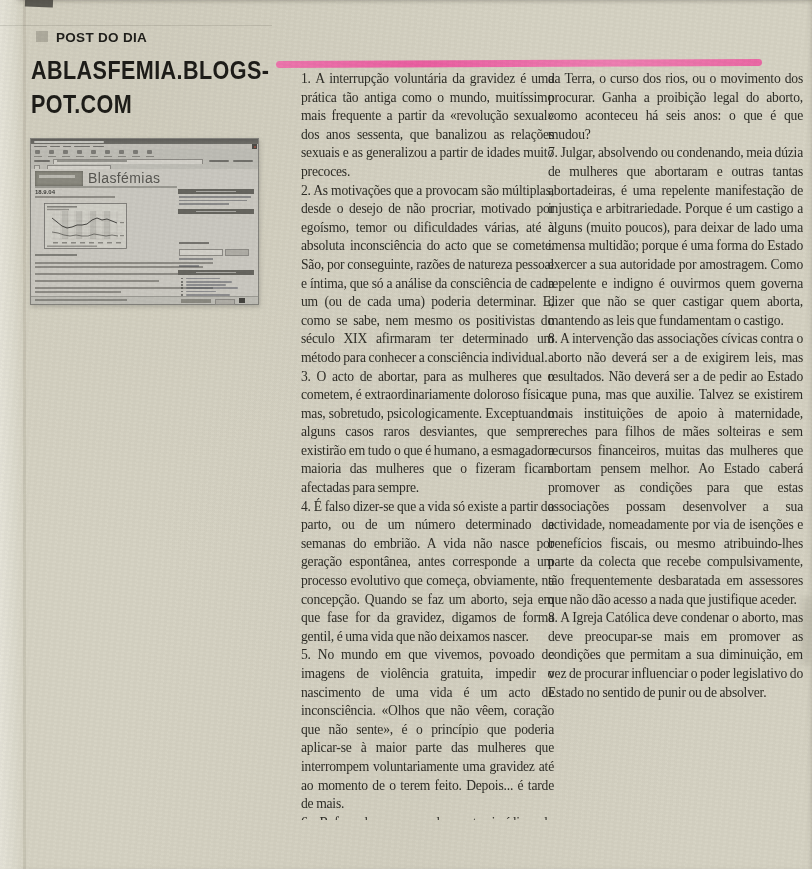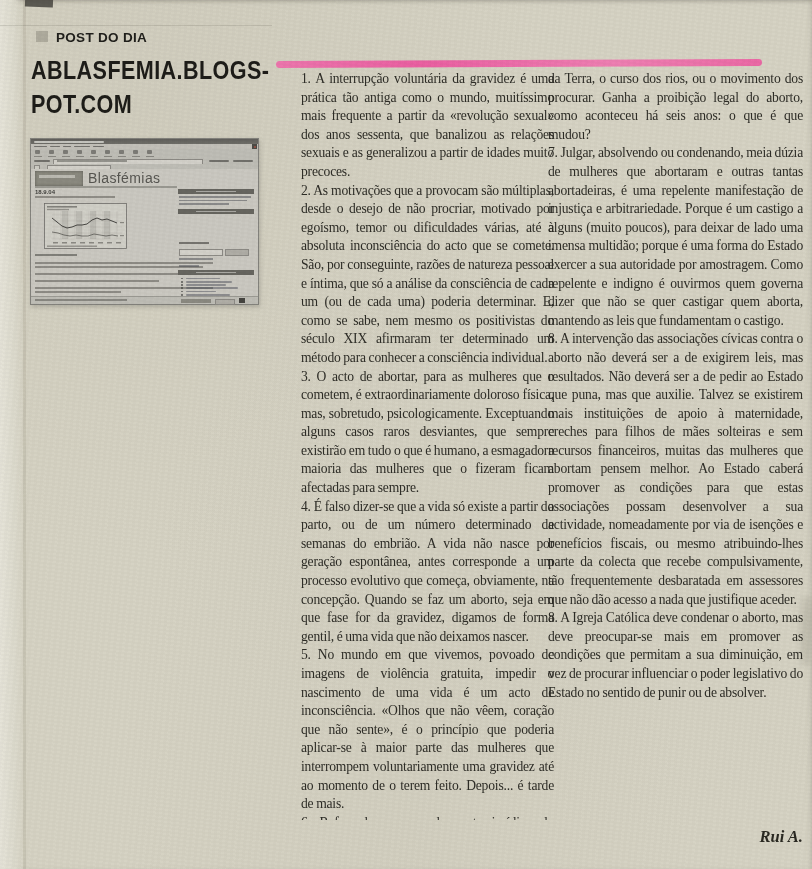--- a/index.html
+++ b/index.html
@@ -255,16 +255,15 @@
         <p class="para" lang="pt">5. No mundo em que vivemos, povoado de imagens de violência gratuita, impedir o nascimento de uma vida é um acto de inconsciência. «Olhos que não vêem, coração que não sente», é o princípio que poderia aplicar-se à maior parte das mulheres que interrompem voluntariamente uma gravidez até ao momento de o terem feito. Depois... é tarde de mais.</p>
         <p class="para" lang="pt">6. Referendar o enquadramento jurídico do aborto é um absurdo. Não é muito diferente do que querer referendar a forma redonda</p>
       </div>
     <div class="col col2">
         <p class="para" lang="pt">da Terra, o curso dos rios, ou o movimento dos procurar. Ganha a proibição legal do aborto, como aconteceu há seis anos: o que é que mudou?</p>
         <p class="para" lang="pt">7. Julgar, absolvendo ou condenando, meia dúzia de mulheres que abortaram e outras tantas abortadeiras, é uma repelente manifestação de injustiça e arbitrariedade. Porque é um castigo a alguns (muito poucos), para deixar de lado uma imensa multidão; porque é uma forma do Estado exercer a sua autoridade por amostragem. Como repelente e indigno é ouvirmos quem governa dizer que não se quer castigar quem aborta, mantendo as leis que fundamentam o castigo.</p>
         <p class="para" lang="pt">8. A intervenção das associações cívicas contra o aborto não deverá ser a de exigirem leis, mas resultados. Não deverá ser a de pedir ao Estado que puna, mas que auxilie. Talvez se existirem mais instituições de apoio à maternidade, creches para filhos de mães solteiras e sem recursos financeiros, muitas das mulheres que abortam pensem melhor. Ao Estado caberá promover as condições para que estas associações possam desenvolver a sua actividade, nomeadamente por via de isenções e benefícios fiscais, ou mesmo atribuindo-lhes parte da colecta que recebe compulsivamente, tão frequentemente desbaratada em assessores que não dão acesso a nada que justifique aceder.</p>
         <p class="para" lang="pt">8. A Igreja Católica deve condenar o aborto, mas deve preocupar-se mais em promover as condições que permitam a sua diminuição, em vez de procurar influenciar o poder legislativo do Estado no sentido de punir ou de absolver.</p>
       </div>
   </div>
-  <div class="signature">Rui A.</div>
 
   <div class="noise"></div>
 </div>
 
 </body></html>

